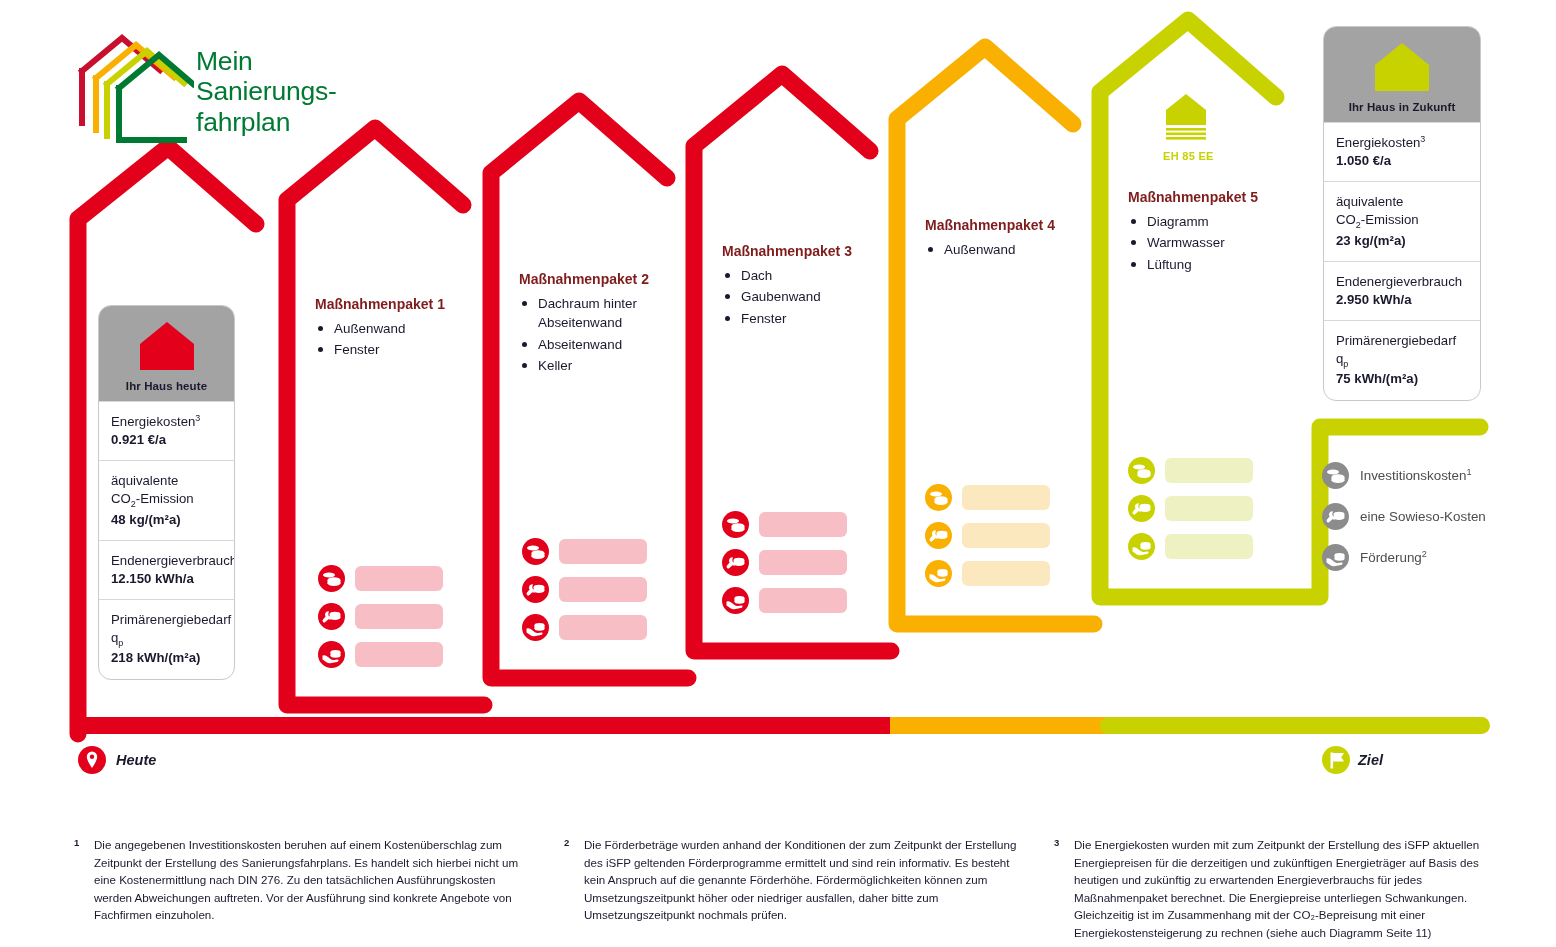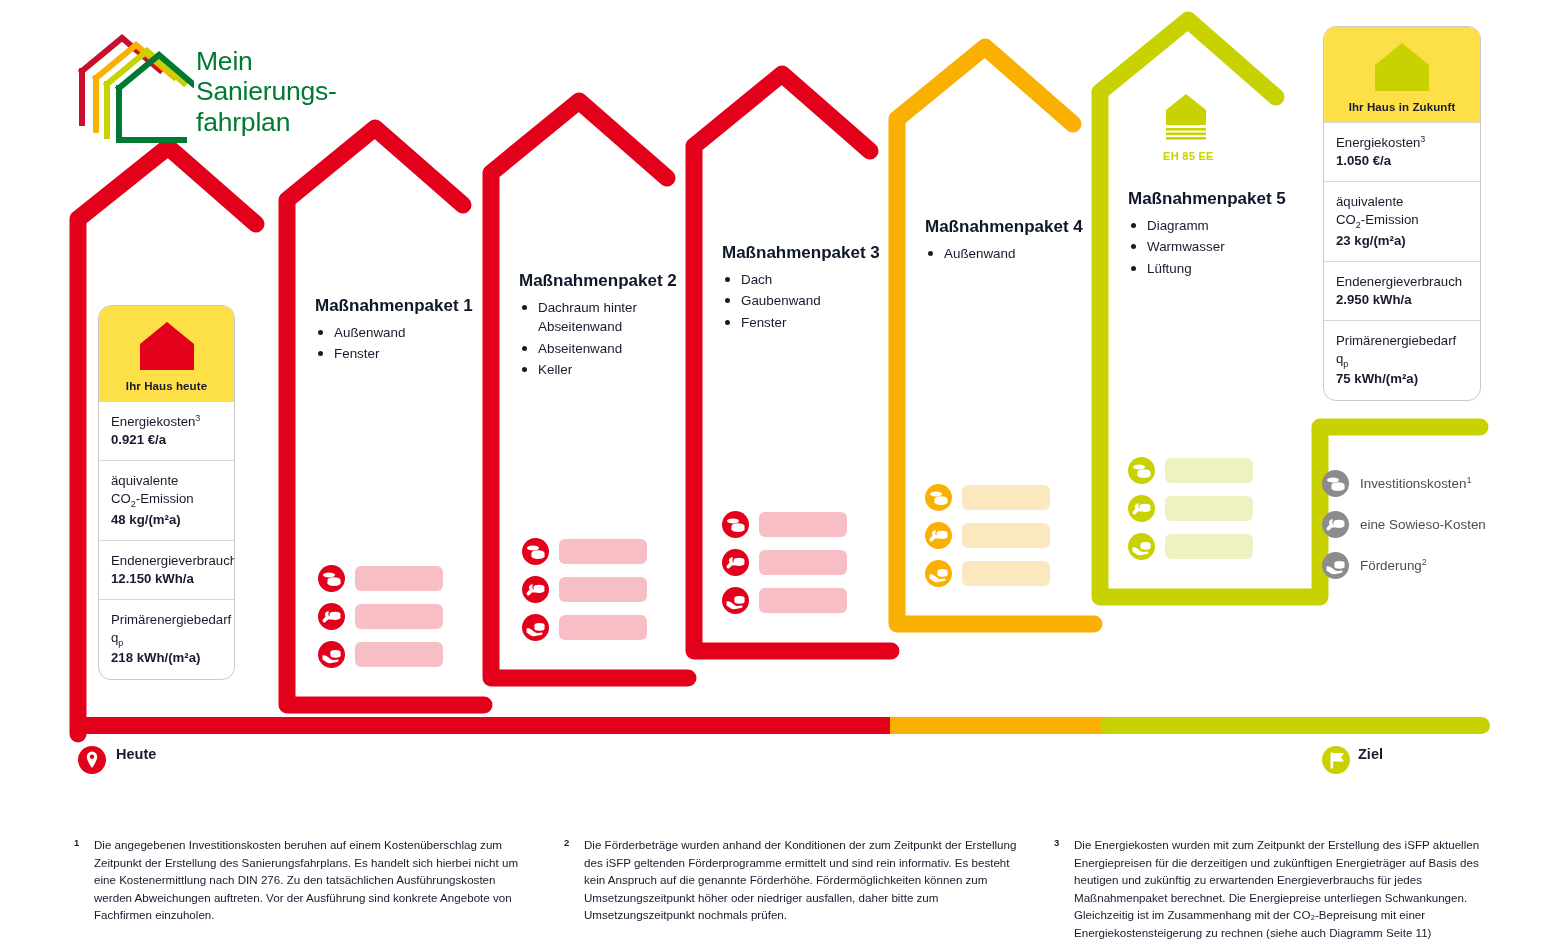--- a/index.html
+++ b/index.html
@@ -34,21 +34,21 @@
 
   
   .info-card {
     position: absolute;
     border: 1px solid #c9c9c9;
     border-radius: 13px;
     background: #ffffff;
     overflow: hidden;
   }
   .info-card-head {
-    background: #fde047;
+    background: #a3a3a3;
     padding: 14px 4px 9px;
     text-align: center;
   }
   .house-glyph { display: block; margin: 0 auto 8px; }
   .info-card-head-label {
     font-size: 11.5px; font-weight: bold; color: #1a1a2e; letter-spacing: .1px;
   }
   .info-row {
     border-top: 1px solid #d8d8d8;
     padding: 11px 12px 12px;
@@ -61,21 +61,21 @@
   .info-value { font-weight: bold; display: block; }
   sup { font-size: .68em; vertical-align: super; font-weight: normal; }
   sub { font-size: .68em; vertical-align: sub; }
 
   #card-today  { left: 98px;  top: 305px; width: 137px; }
   #card-future { left: 1323px; top: 26px;  width: 158px; }
 
   
   .pkg { position: absolute; }
   .pkg-title {
-    font-size: 17px; font-weight: bold; color: #0f172a;
+    font-size: 14px; font-weight: bold; color: #7f1d1d;
     margin: 0 0 7px 0; white-space: nowrap;
   }
   .pkg-list { list-style: none; margin: 0; padding: 0; }
   .pkg-list li {
     position: relative;
     padding-left: 19px;
     font-size: 13.4px;
     line-height: 1.45;
     color: #1a1a2e;
     margin-bottom: 2px;
@@ -105,27 +105,27 @@
   .cost-icon { width: 27px; height: 27px; flex: 0 0 27px; margin-right: 10px; }
   .cost-bar { width: 88px; height: 25px; border-radius: 6px; }
 
   #costs1 { left: 318px;  top: 565px; }
   #costs2 { left: 522px;  top: 538px; }
   #costs3 { left: 722px;  top: 511px; }
   #costs4 { left: 925px;  top: 484px; }
   #costs5 { left: 1128px; top: 457px; }
 
   
-  #legend { position: absolute; left: 1322px; top: 462px; margin-top: 8px; }
+  #legend { position: absolute; left: 1322px; top: 462px; }
   .legend-row { display: flex; align-items: center; margin-bottom: 14px; }
   .legend-icon { width: 27px; height: 27px; flex: 0 0 27px; margin-right: 11px; }
   .legend-label { font-size: 13.4px; color: #4d4d4d; }
 
   
-  .tl-marker { position: absolute; display: flex; align-items: flex-start; }
+  .tl-marker { position: absolute; display: flex; align-items: center; font-style: italic; }
   #marker-start { left: 78px;  top: 746px; }
   #marker-end   { left: 1322px; top: 746px; }
   .tl-marker-icon { width: 28px; height: 28px; flex: 0 0 28px; margin-right: 10px; }
   .tl-marker-label { font-size: 14.5px; font-weight: bold; color: #1a1a2e; }
   #marker-end .tl-marker-icon { margin-right: 8px; }
 
   
   #footnotes {
     position: absolute; left: 74px; top: 836px;
     width: 1440px;

